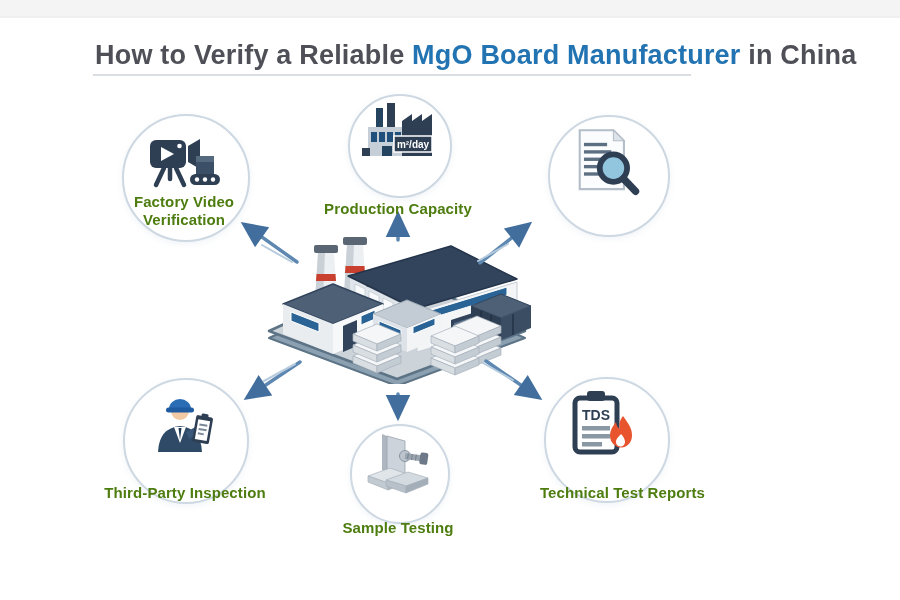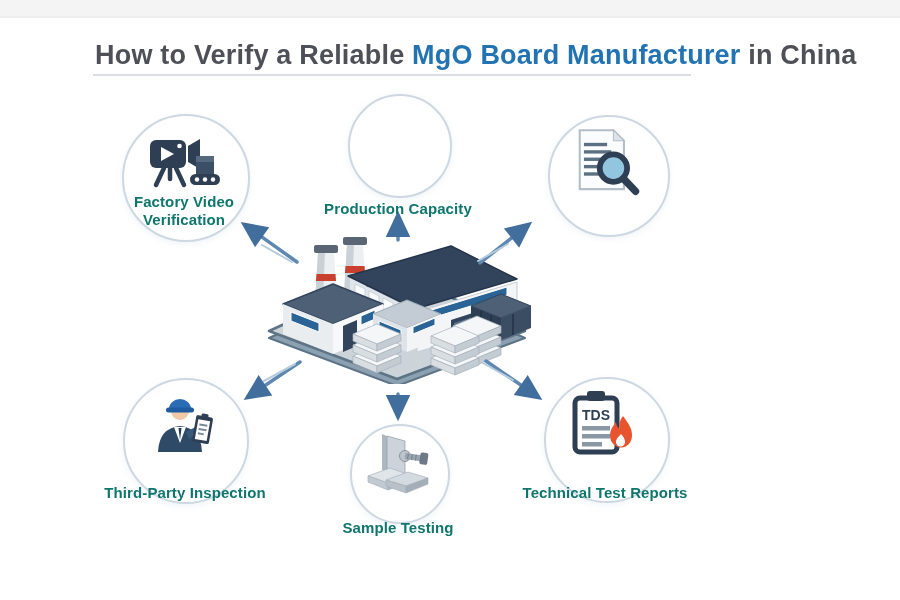--- a/index.html
+++ b/index.html
@@ -15,21 +15,21 @@
     color:#4f4f58;letter-spacing:0.2px;white-space:nowrap;
   }
   .title .hl{color:#2273b2;}
   .title-underline{position:absolute;left:93px;top:58px;width:598px;height:2px;background:#dadee3;}
   .node-circle{
     position:absolute;border:2px solid #cdd8e2;border-radius:50%;background:#ffffff;
     box-shadow:0 2px 6px rgba(170,190,210,0.18);
   }
   .node-label{
     position:absolute;font-weight:bold;font-size:15px;line-height:1.18;
-    color:#0f766e;text-align:center;letter-spacing:0.1px;
+    color:#4d7c0f;text-align:center;letter-spacing:0.1px;
   }
   .icon-box{position:absolute;}
   svg{display:block;}
   .overlay{position:absolute;left:0;top:0;pointer-events:none;}
 </style>
 </head>
 <body>
 
 <div class="canvas">
   <div class="edge top"></div>
@@ -54,20 +54,36 @@
       <path d="M18,42 L10,59 M30,42 L38,59 M24,42 L24,53" stroke="#2e3f54" stroke-width="4.5" stroke-linecap="round" fill="none"></path>
       <rect x="50" y="30" width="18" height="7" fill="#55697f"></rect>
       <rect x="50" y="36" width="18" height="12" fill="#3b4f66"></rect>
       <rect x="44" y="48" width="30" height="11" rx="5.5" fill="#2e3f54"></rect>
       <circle cx="51" cy="53.5" r="2.2" fill="#ffffff"></circle>
       <circle cx="59" cy="53.5" r="2.2" fill="#ffffff"></circle>
       <circle cx="67" cy="53.5" r="2.2" fill="#ffffff"></circle>
     </svg>
   </div>
 
+  <div class="icon-box" style="left:360px;top:84px;width:76px;height:76px;">
+    <svg width="76" height="76" viewBox="0 0 76 76">
+      <rect x="16" y="8" width="7" height="20" fill="#24435f"></rect>
+      <rect x="27" y="3" width="8" height="25" fill="#2e3f54"></rect>
+      <rect x="8" y="27" width="34" height="29" fill="#c6cfd7"></rect>
+      <rect x="11" y="32" width="6" height="10" fill="#1f4f7a"></rect>
+      <rect x="19" y="32" width="6" height="10" fill="#1f4f7a"></rect>
+      <rect x="27" y="32" width="6" height="10" fill="#1f4f7a"></rect>
+      <rect x="35" y="32" width="6" height="10" fill="#1f4f7a"></rect>
+      <rect x="22" y="46" width="10" height="10" fill="#24435f"></rect>
+      <rect x="2" y="48" width="8" height="8" fill="#2e3f54"></rect>
+      <polygon points="42,56 42,21 52,14 52,21 62,14 62,21 72,14 72,56" fill="#2e3f54"></polygon>
+      <rect x="34" y="36" width="38" height="16" fill="#2e3f54" stroke="#ffffff" stroke-width="1.5"></rect>
+      <text x="53" y="48" text-anchor="middle" font-size="10" font-weight="bold" fill="#ffffff" font-family="Liberation Sans, sans-serif">m²/day</text>
+    </svg>
+  </div>
 
   <div class="icon-box" style="left:565px;top:110px;width:80px;height:80px;">
     <svg width="80" height="80" viewBox="0 0 76 76">
       <polygon points="14,4 46,4 56,14 56,60 14,60" fill="#fbfcfd" stroke="#b4bec8" stroke-width="2"></polygon>
       <polygon points="46,4 56,14 46,14" fill="#dde3e9" stroke="#b4bec8" stroke-width="1"></polygon>
       <rect x="18" y="16" width="22" height="3.2" fill="#5d6f82"></rect>
       <rect x="18" y="23" width="26" height="3.2" fill="#5d6f82"></rect>
       <rect x="18" y="30" width="20" height="3.2" fill="#5d6f82"></rect>
       <rect x="18" y="37" width="26" height="3.2" fill="#5d6f82"></rect>
       <rect x="18" y="44" width="15" height="3.2" fill="#5d6f82"></rect>
@@ -241,14 +257,14 @@
       <line x1="508" y1="228" x2="478" y2="245"></line>
       <line x1="295" y1="348" x2="264" y2="365"></line>
       <line x1="483" y1="347" x2="513" y2="364"></line>
     </g>
   </svg>
 
   <div class="node-label" style="left:114px;top:177px;width:140px;">Factory Video Verification</div>
   <div class="node-label" style="left:308px;top:184px;width:180px;">Production Capacity</div>
   <div class="node-label" style="left:318px;top:503px;width:160px;">Sample Testing</div>
   <div class="node-label" style="left:85px;top:468px;width:200px;">Third-Party Inspection</div>
-  <div class="node-label" style="left:505px;top:468px;width:200px;">Technical Test Reports</div>
+  <div class="node-label" style="left:505px;top:468px;width:200px;text-align:right;">Technical Test Reports</div>
 </div>
 
 </body></html>

